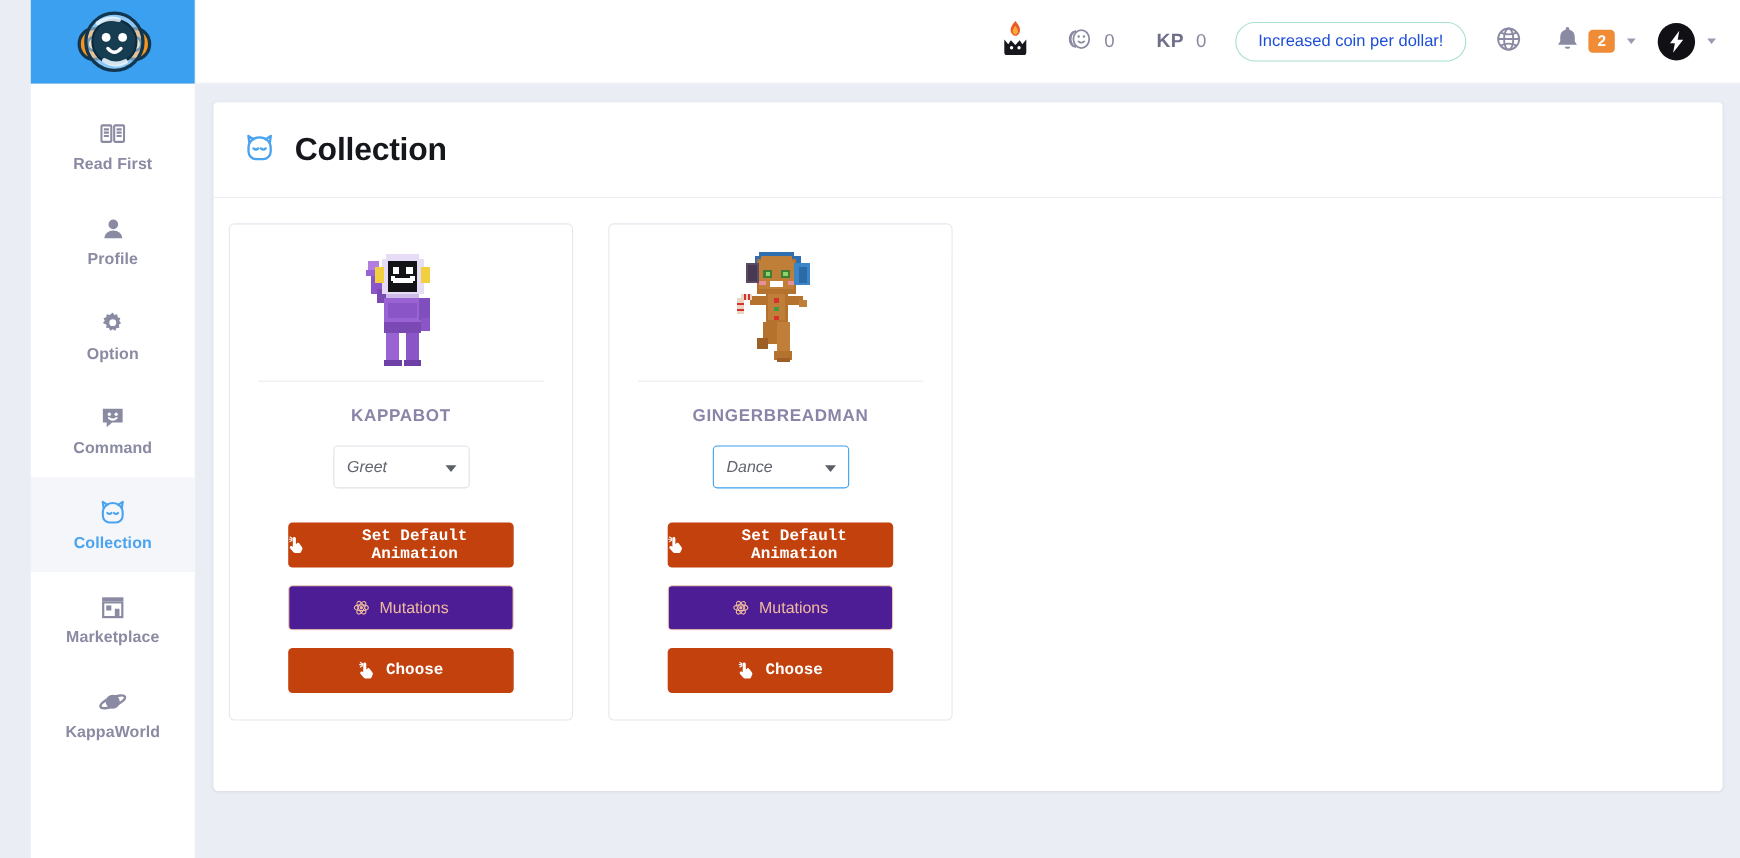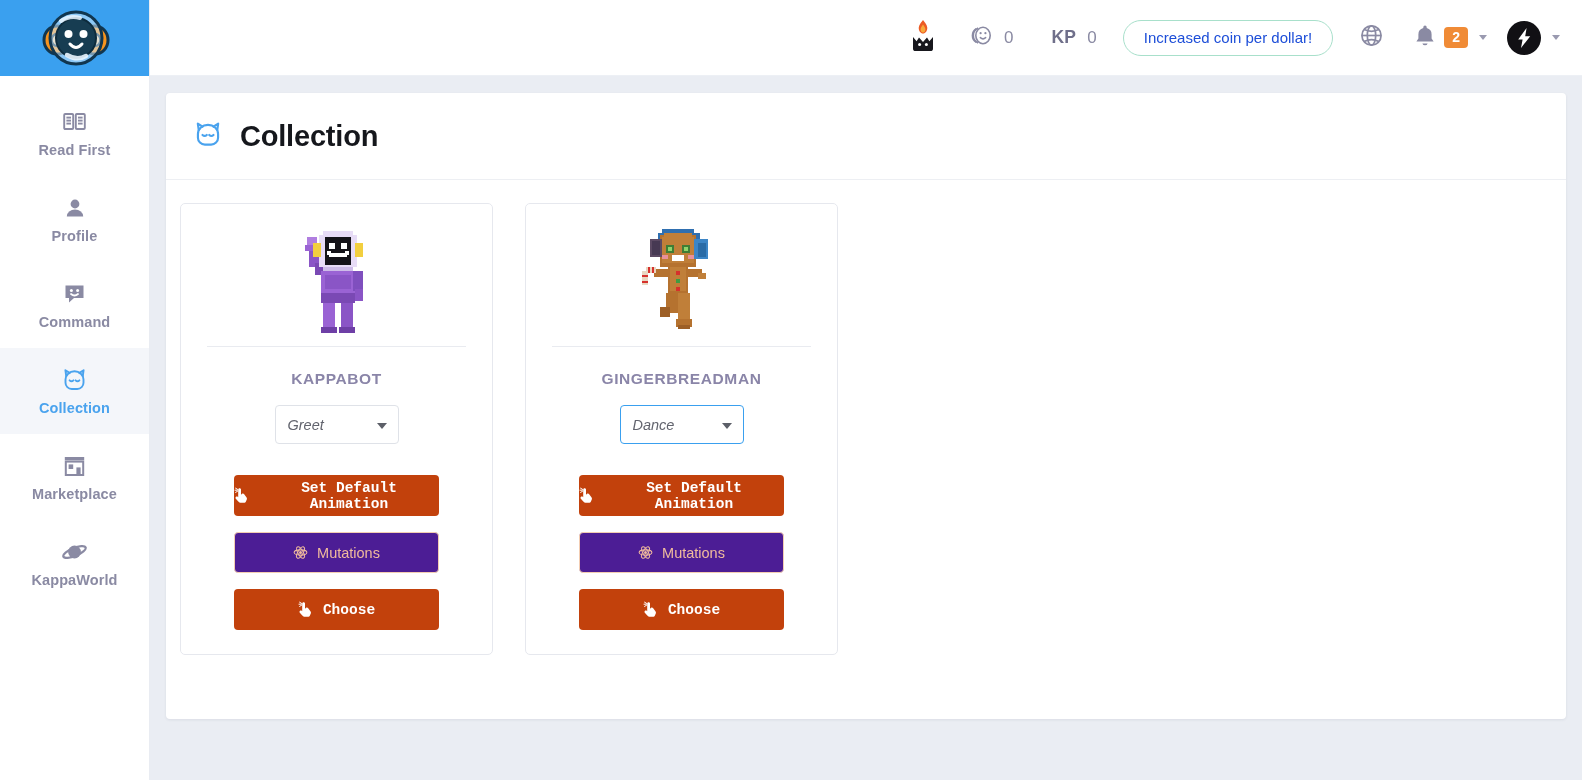--- a/index.html
+++ b/index.html
@@ -10,21 +10,21 @@
     overflow: hidden;
   }
   .app { position: relative; width: 1582px; height: 780px; display: flex; }
 
   
   .sidebar {
     width: 150px; height: 780px;
     background: #ffffff;
     border-right: 1px solid #e9ecf2;
     flex: 0 0 150px;
-    display: flex; flex-direction: column;
+    display: flex; flex-direction: column; margin-left: 28px;
   }
   .logo-box {
     height: 76px; background: #3aa0ef;
     display: flex; align-items: center; justify-content: center;
   }
   .logo-svg { display: block; }
   .nav { padding-top: 14px; }
   .nav-item {
     height: 86px;
     display: flex; flex-direction: column;
@@ -185,20 +185,29 @@
       <div class="nav-item">
         <span class="nav-ico">
           <svg width="22" height="22" viewBox="0 0 22 22">
             <circle cx="11" cy="7" r="4.4" fill="#8a8aa3"></circle>
             <path d="M2.8 19.5 a8.2 7 0 0 1 16.4 0 z" fill="#8a8aa3"></path>
           </svg>
         </span>
         <span class="nav-label">Profile</span>
       </div>
 
+      <div class="nav-item">
+        <span class="nav-ico">
+          <svg width="23" height="23" viewBox="0 0 24 24" fill="#8a8aa3">
+            <path d="M12 2.2l1.5 2.3 2.7-.6.5 2.7 2.6 1-1.2 2.5 1.8 2-2.1 1.8.5 2.7-2.7.3-1.2 2.5-2.4-1.3-2.4 1.3-1.2-2.5-2.7-.3.5-2.7L2.6 12.1l1.8-2L3.2 7.6l2.6-1 .5-2.7 2.7.6z"></path>
+            <circle cx="12" cy="11.8" r="3.3" fill="#ffffff"></circle>
+          </svg>
+        </span>
+        <span class="nav-label">Option</span>
+      </div>
 
       <div class="nav-item">
         <span class="nav-ico">
           <svg width="23" height="22" viewBox="0 0 23 22">
             <path d="M2.5 2.5h18v12.5h-9.5L6 19.4V15H2.5z" fill="#8a8aa3"></path>
             <circle cx="8.4" cy="7.6" r="1.5" fill="#fff"></circle>
             <circle cx="14.6" cy="7.6" r="1.5" fill="#fff"></circle>
             <path d="M8 11 q3.5 3 7 0" stroke="#fff" stroke-width="1.8" fill="none" stroke-linecap="round"></path>
           </svg>
         </span>

